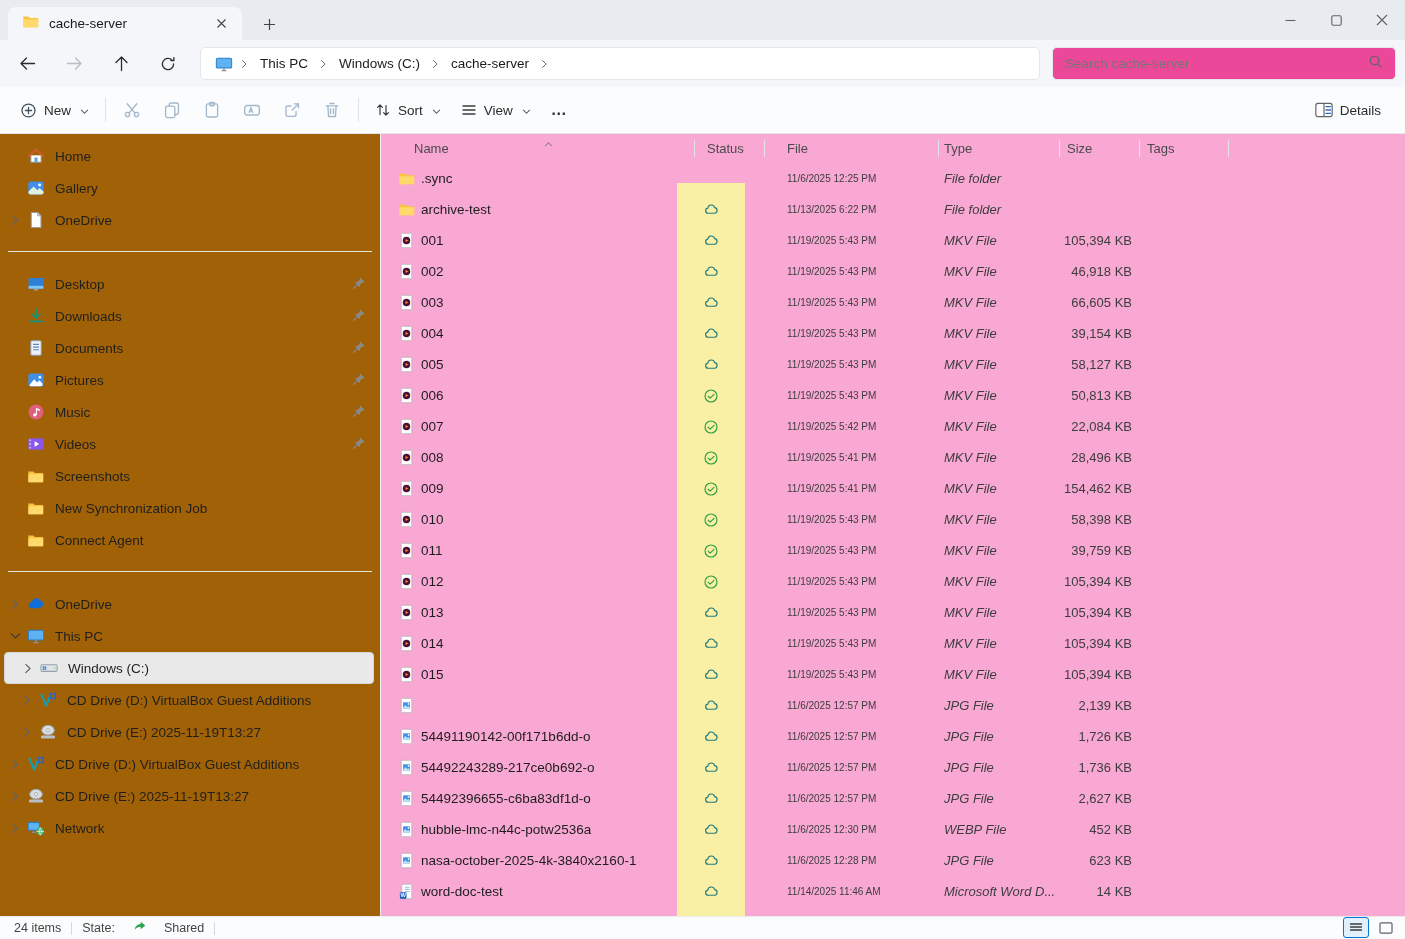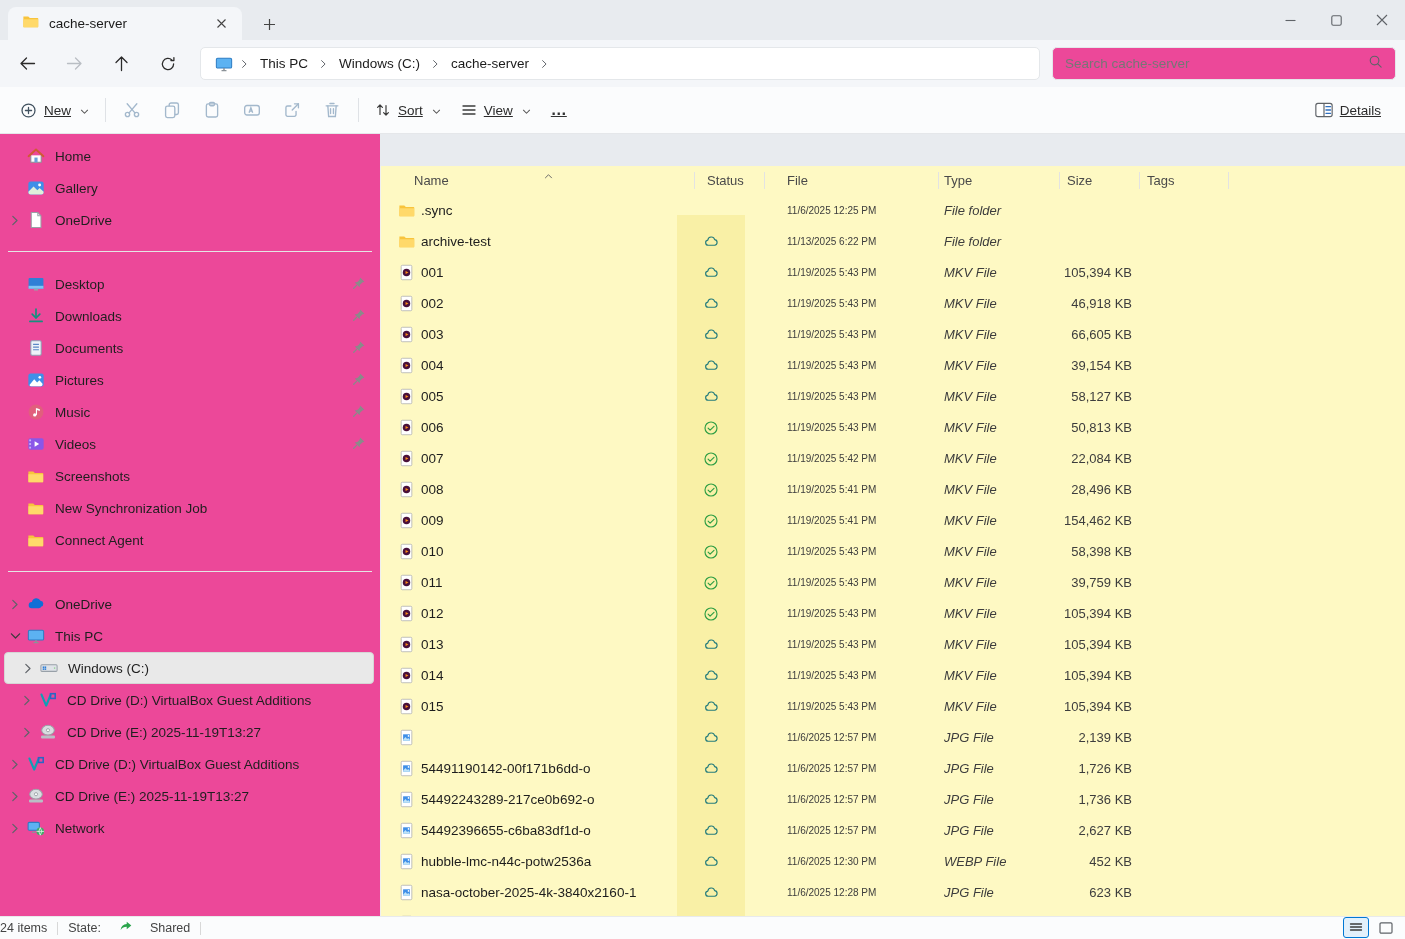--- a/index.html
+++ b/index.html
@@ -26,38 +26,38 @@
   .crumb { font-size:13.5px; color:#1b1b1b; padding:3px 8px; border-radius:4px; white-space:nowrap; }
   .crumb-sep { display:flex; align-items:center; padding:0 4px; }
   .search-pill { position:absolute; left:1052px; top:7px; width:344px; height:33px; background:#ec4899;
                  border:1px solid #e4e7ea; border-radius:5px; display:flex; align-items:center; padding:0 12px; }
   .search-pill input { flex:1; border:none; outline:none; font-family:"Liberation Sans",sans-serif; font-size:13.5px; color:#3c3c3c; background:transparent; }
   .search-pill input::placeholder { color:#767676; }
 
   
   .toolbar { position:absolute; top:87px; left:0; right:0; height:47px; background:#fbfcfd; border-bottom:1px solid #e5e7ea;
              display:flex; align-items:center; }
-  .tbtn { display:flex; align-items:center; gap:7px; height:34px; padding:0 10px; border-radius:5px; font-size:13.5px; color:#2b2b2b;text-decoration:underline; }
+  .tbtn { display:flex; align-items:center; gap:7px; height:34px; padding:0 10px; border-radius:5px; font-size:13.5px; color:#2b2b2b; }
   .tbtn-icononly { width:40px; justify-content:center; padding:0; }
   .tb-sep { width:1px; height:24px; background:#dfe2e6; margin:0 6px; }
   .tb-right { position:absolute; right:14px; top:6px; }
   .chev-mini { margin-left:2px; }
 
   
-  .sidebar { position:absolute; top:134px; left:0; width:380px; bottom:23px; background:#ec4899; padding-top:6px; overflow:hidden; }
+  .sidebar { position:absolute; top:134px; left:0; width:380px; bottom:23px; background:#a16207; padding-top:6px; overflow:hidden; }
   .side-item { position:relative; display:flex; align-items:center; height:32px; margin:0 6px 0 4px; border-radius:4px; }
   .side-item .chev { width:22px; display:flex; justify-content:center; align-items:center; flex:none; }
   .side-item .s-icon { width:19px; height:19px; flex:none; margin-right:10px; display:flex; align-items:center; justify-content:center; }
   .side-item .s-label { font-size:13.5px; color:#1f1f1f; white-space:nowrap; overflow:hidden; }
   .side-item .s-pin { position:absolute; right:8px; top:8px; }
   .side-item.indent1 { padding-left:12px; }
   .side-item.selected { background:#e9e9e9; border:1px solid #d6d6d6; }
   .side-divider { height:1px; background:#e5e5e5; margin:15px 8px 16px 8px; }
 
-  .filepane { position:absolute; top:134px; left:380px; right:0; bottom:23px; background:#fef9c3; border-left:1px solid #efefef;margin-top:32px; }
+  .filepane { position:absolute; top:134px; left:380px; right:0; bottom:23px; background:#f9a8d4; border-left:1px solid #efefef; }
   .list-header { position:absolute; top:0; left:0; right:0; height:29px; }
   .hcell { position:absolute; top:0; height:29px; line-height:29px; font-size:13px; color:#4a4a4a; }
   .hsep { position:absolute; top:6px; width:1px; height:17px; background:#e3e3e3; }
   .sort-caret { position:absolute; left:163px; top:0px; }
   .status-band { position:absolute; left:296px; width:68px; top:49px; bottom:0; background:#f9f0a6; }
   .rows { position:absolute; top:29px; left:0; right:0; }
   .frow { position:relative; height:31px; }
   .frow .f-icon { position:absolute; left:17px; top:7px; width:17px; height:17px; }
   .frow .f-name { position:absolute; left:40px; top:0; height:31px; line-height:31px; font-size:13.5px; color:#1d1d1d; white-space:nowrap; }
   .frow .f-status { position:absolute; left:322px; top:8px; width:16px; height:16px; }
@@ -910,21 +910,21 @@
               <path d="M11.6 11.2 H5.2 a2.55 2.55 0 0 1 -.4 -5.07 a3.5 3.5 0 0 1 6.86 -.54 a2.83 2.83 0 0 1 -.06 5.61 z" fill="none" stroke="#257c7c" stroke-width="1.15" stroke-linejoin="round"></path>
             </svg></span>
           <span class="f-date">11/14/2025 11:46 AM</span>
           <span class="f-type">Microsoft Word D...</span>
           <span class="f-size">14 KB</span>
         </div>
       </div>
   </div>
 
   <div class="statusbar">
-    <span style="">24 items</span>
+    <span style="margin-left:14px">24 items</span>
     <span class="sb-sep"></span>
     <span class="sb-state">
       <span>State:</span>
       <span><svg width="15" height="15" viewBox="0 0 16 16">
             <path d="M9.3 5.4 V2.9 L14.2 6.9 L9.3 10.9 V8.3 C6.5 8.3 4.4 9.3 2.8 11.6 C3.2 7.9 5.6 5.8 9.3 5.4 Z" fill="#2aa44c"></path>
           </svg></span>
       <span>Shared</span>
     </span>
     <span class="sb-sep"></span>
     <div class="view-toggles">

